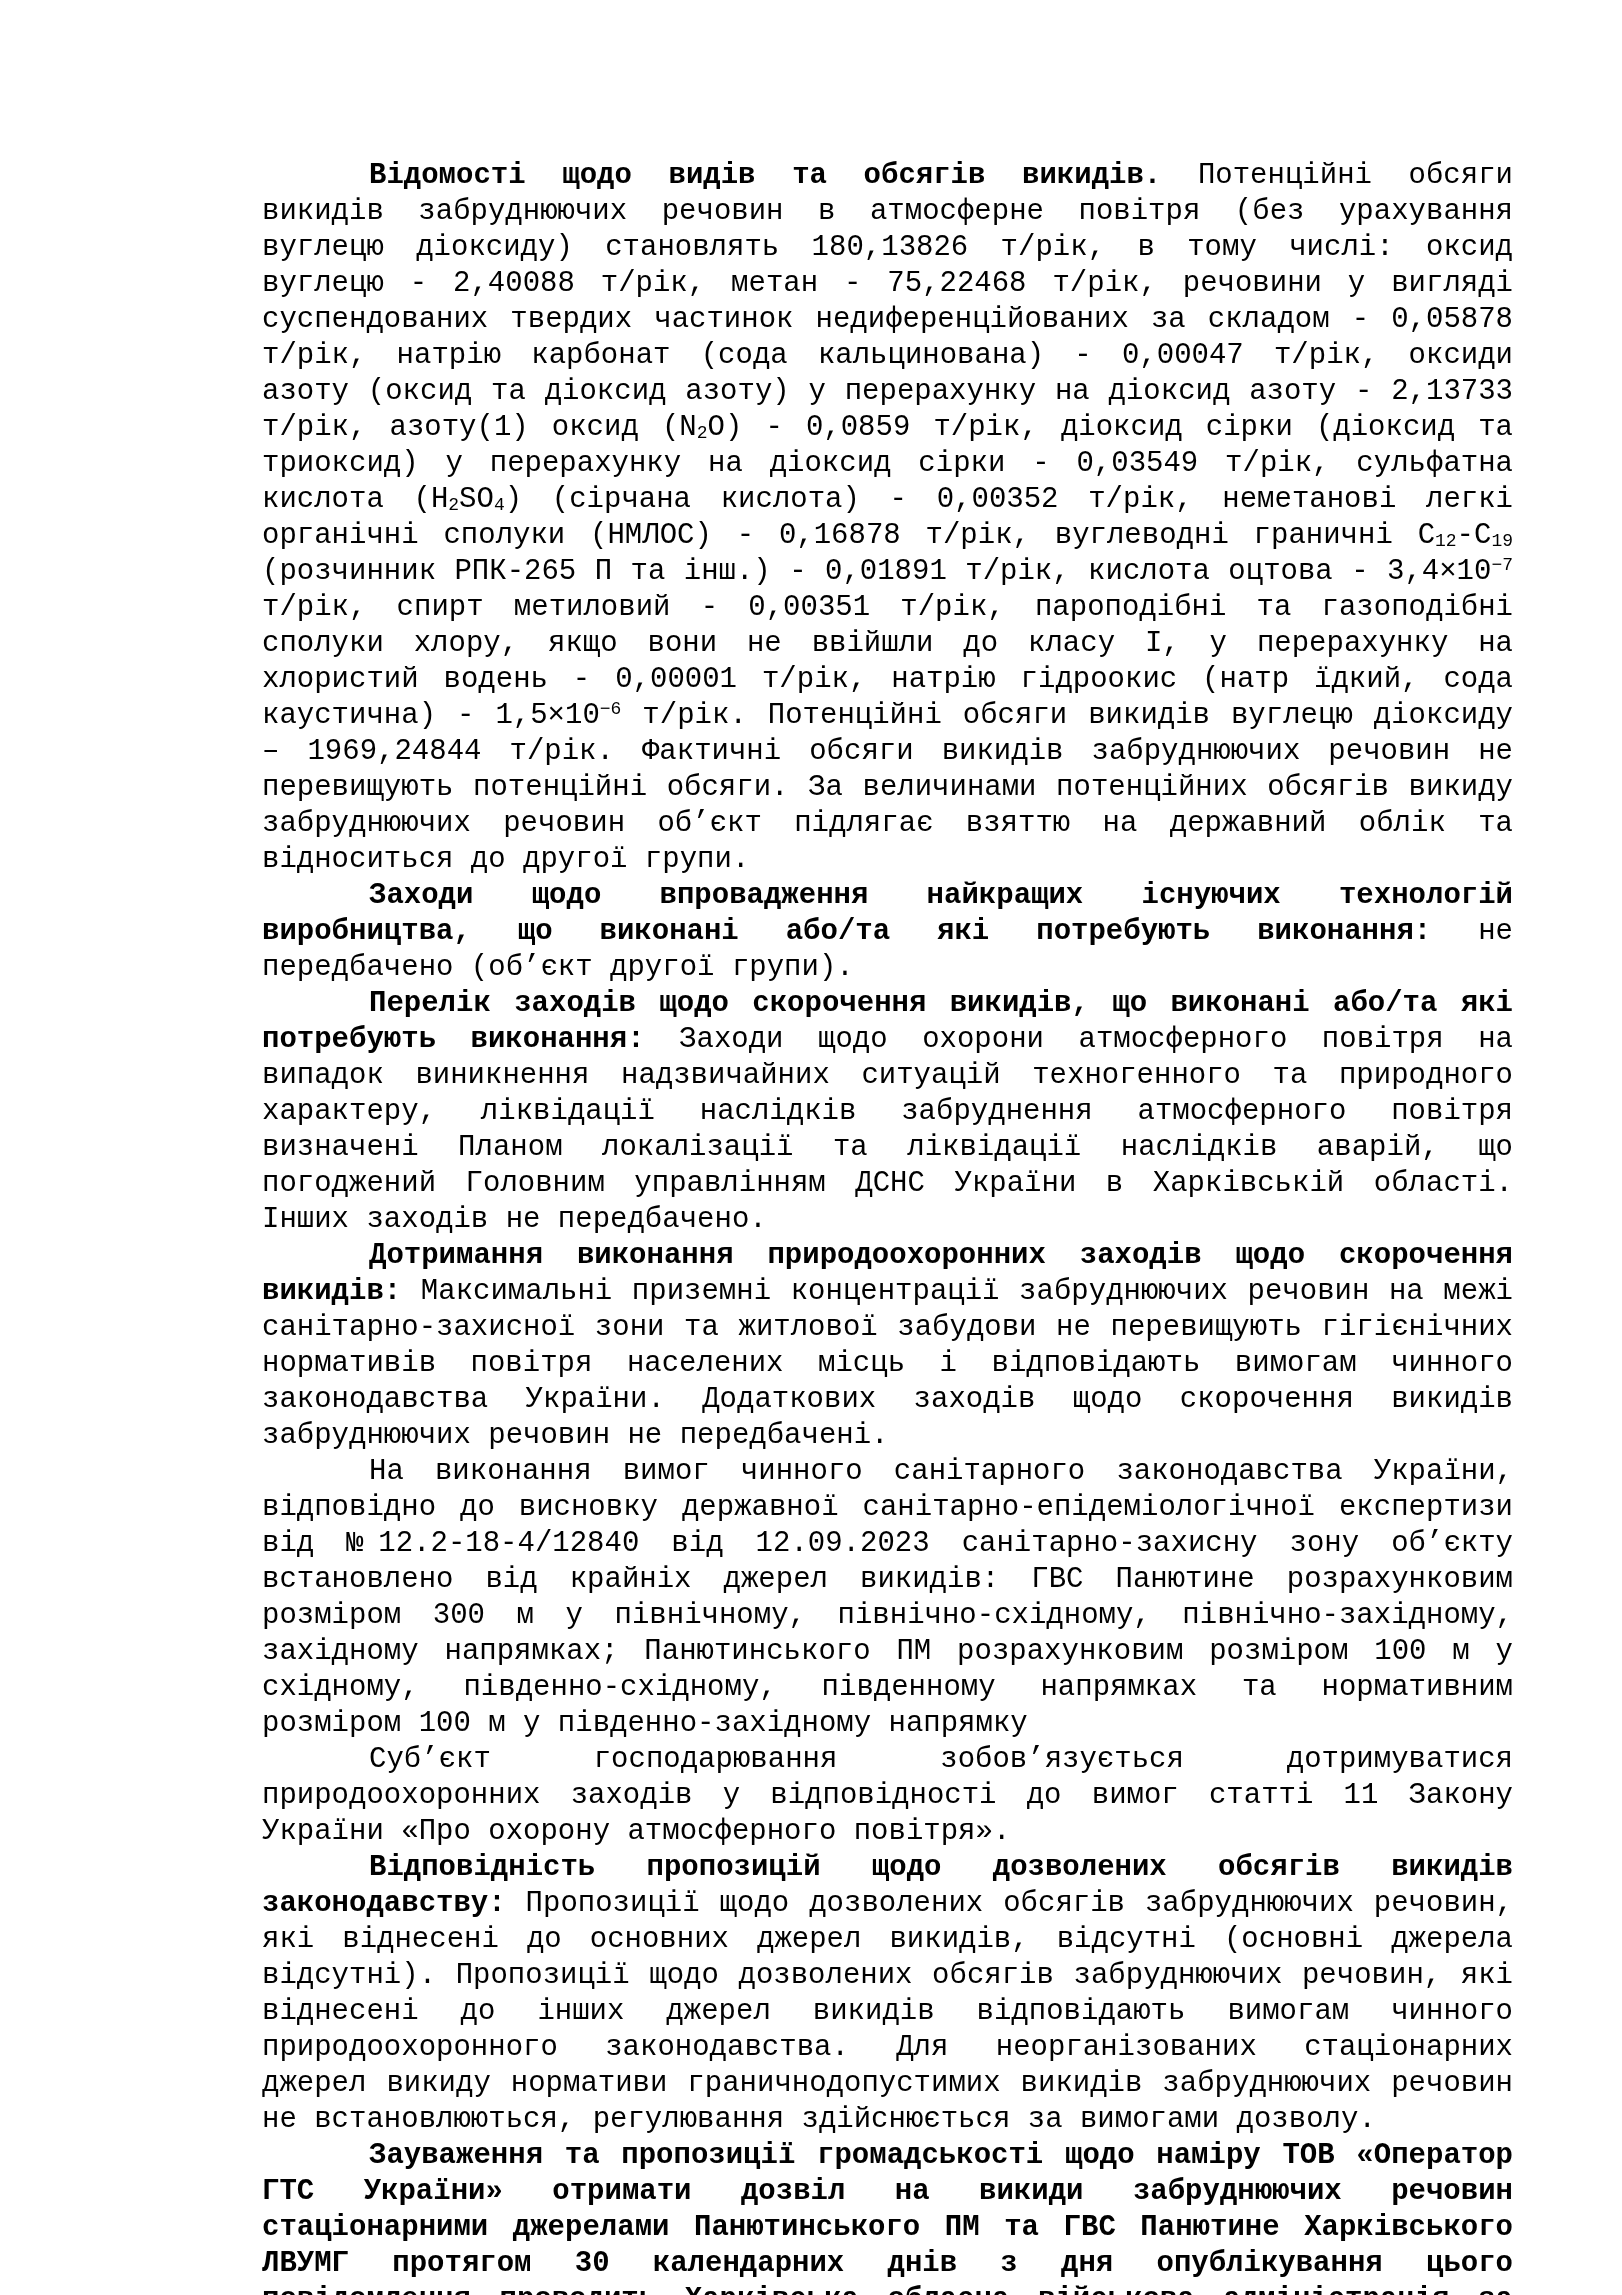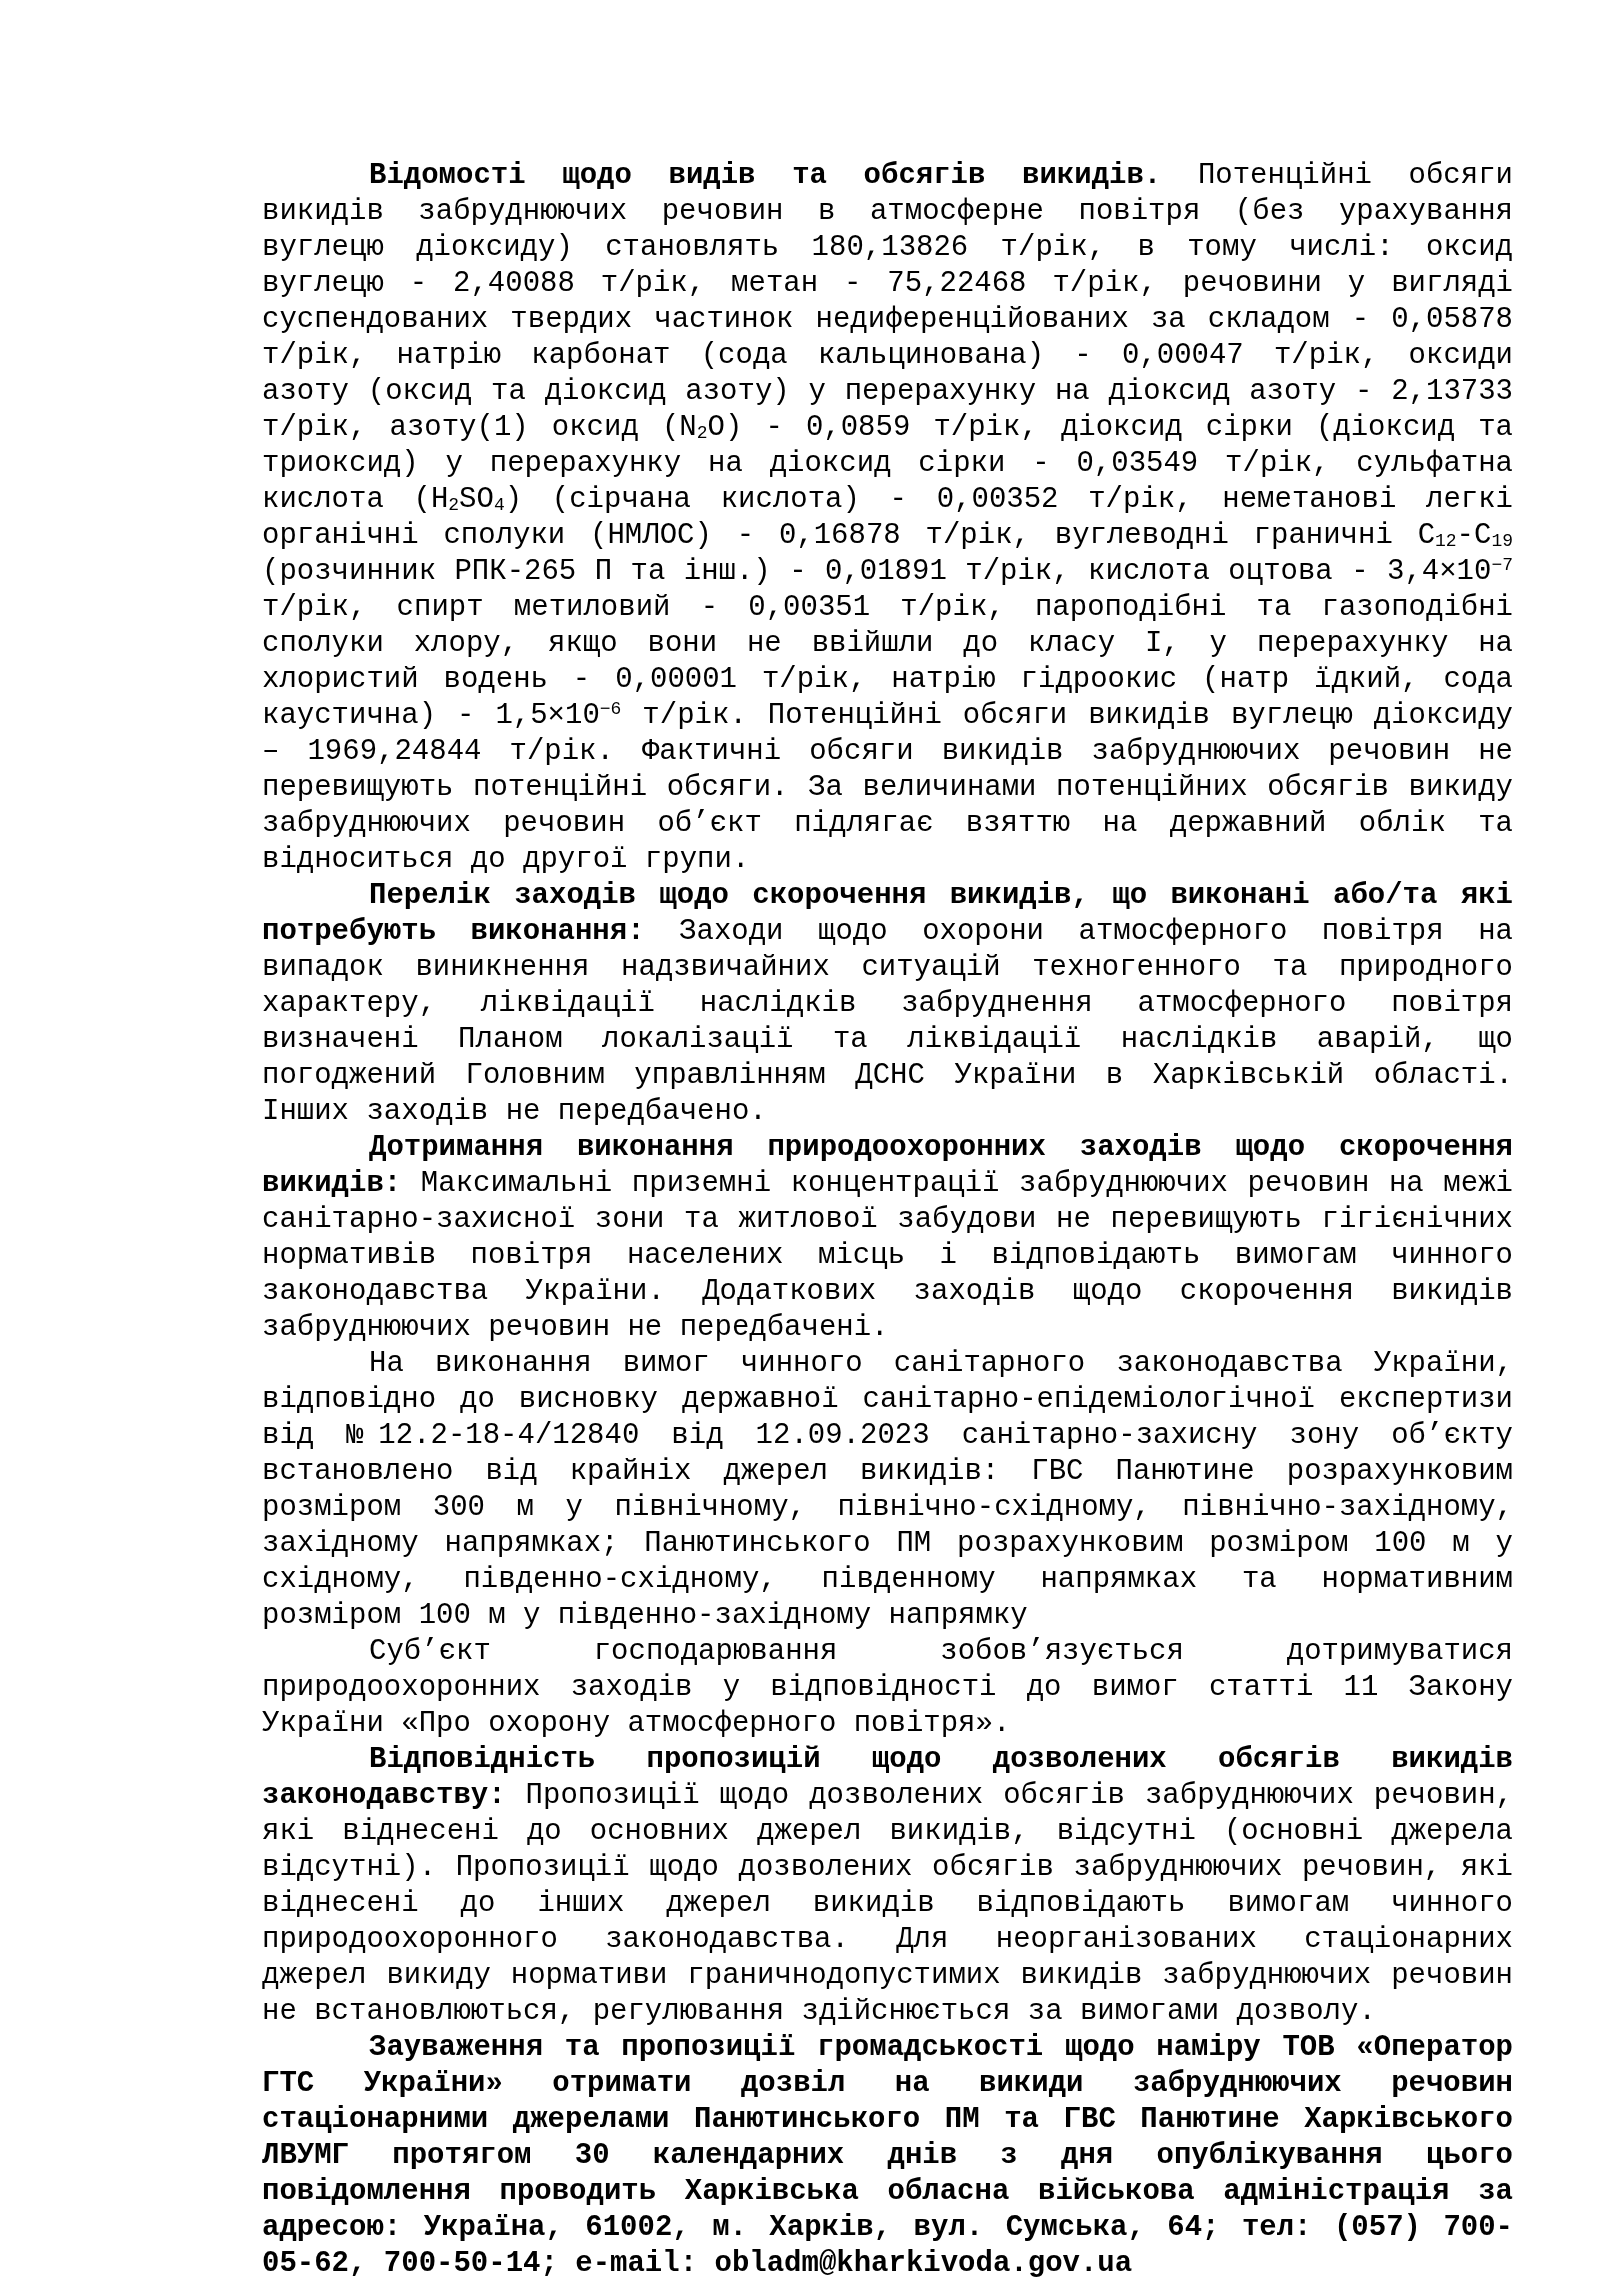--- a/index.html
+++ b/index.html
@@ -32,20 +32,21 @@
   sub, sup { font-size: 0.62em; line-height: 0; }
   sub { vertical-align: -0.18em; }
   sup { vertical-align: 0.5em; }
 </style>
 </head>
 <body>
 
 <div class="page" style="background: rgb(255, 255, 255); color: rgb(0, 0, 0);">
   <div class="doc-body">
       <p class="para"><span><b>Відомості щодо видів та обсягів викидів. </b></span><span>Потенційні обсяги викидів забруднюючих речовин в атмосферне повітря (без урахування вуглецю діоксиду) становлять 180,13826 т/рік, в тому числі: оксид вуглецю - 2,40088 т/рік, метан - 75,22468 т/рік, речовини у вигляді суспендованих твердих частинок недиференційованих за складом - 0,05878 т/рік, натрію карбонат (сода кальцинована) - 0,00047 т/рік, оксиди азоту (оксид та діоксид азоту) у перерахунку на діоксид азоту - 2,13733 т/рік, азоту(1) оксид (N</span><sub>2</sub><span>O) - 0,0859 т/рік, діоксид сірки (діоксид та триоксид) у перерахунку на діоксид сірки - 0,03549 т/рік, сульфатна кислота (H</span><sub>2</sub><span>SO</span><sub>4</sub><span>) (сірчана кислота) - 0,00352 т/рік, неметанові легкі органічні сполуки (НМЛОС) - 0,16878 т/рік, вуглеводні граничні C</span><sub>12</sub><span>-C</span><sub>19</sub><span> (розчинник РПК-265 П та інш.) - 0,01891 т/рік, кислота оцтова - 3,4×10</span><sup>−7</sup><span> т/рік, спирт метиловий - 0,00351 т/рік, пароподібні та газоподібні сполуки хлору, якщо вони не ввійшли до класу I, у перерахунку на хлористий водень - 0,00001 т/рік, натрію гідроокис (натр їдкий, сода каустична) - 1,5×10</span><sup>−6</sup><span> т/рік. Потенційні обсяги викидів вуглецю діоксиду – 1969,24844 т/рік. Фактичні обсяги викидів забруднюючих речовин не перевищують потенційні обсяги. За величинами потенційних обсягів викиду забруднюючих речовин об’єкт підлягає взяттю на державний облік та відноситься до другої групи.</span></p>
+      <p class="para"><span><b>Заходи щодо впровадження найкращих існуючих технологій виробництва, що виконані або/та які потребують виконання: </b></span><span>не передбачено (об’єкт другої групи).</span></p>
       <p class="para"><span><b>Перелік заходів щодо скорочення викидів, що виконані або/та які потребують виконання: </b></span><span>Заходи щодо охорони атмосферного повітря на випадок виникнення надзвичайних ситуацій техногенного та природного характеру, ліквідації наслідків забруднення атмосферного повітря визначені Планом локалізації та ліквідації наслідків аварій, що погоджений Головним управлінням ДСНС України в Харківській області. Інших заходів не передбачено.</span></p>
       <p class="para"><span><b>Дотримання виконання природоохоронних заходів щодо скорочення викидів: </b></span><span>Максимальні приземні концентрації забруднюючих речовин на межі санітарно-захисної зони та житлової забудови не перевищують гігієнічних нормативів повітря населених місць і відповідають вимогам чинного законодавства України. Додаткових заходів щодо скорочення викидів забруднюючих речовин не передбачені.</span></p>
       <p class="para"><span>На виконання вимог чинного санітарного законодавства України, відповідно до висновку державної санітарно-епідеміологічної експертизи від №12.2-18-4/12840 від 12.09.2023 санітарно-захисну зону об’єкту встановлено від крайніх джерел викидів: ГВС Панютине розрахунковим розміром 300 м у північному, північно-східному, північно-західному, західному напрямках; Панютинського ПМ розрахунковим розміром 100 м у східному, південно-східному, південному напрямках та нормативним розміром 100 м у південно-західному напрямку</span></p>
       <p class="para"><span>Суб’єкт господарювання зобов’язується дотримуватися природоохоронних заходів у відповідності до вимог статті 11 Закону України «Про охорону атмосферного повітря».</span></p>
       <p class="para"><span><b>Відповідність пропозицій щодо дозволених обсягів викидів законодавству: </b></span><span>Пропозиції щодо дозволених обсягів забруднюючих речовин, які віднесені до основних джерел викидів, відсутні (основні джерела відсутні). Пропозиції щодо дозволених обсягів забруднюючих речовин, які віднесені до інших джерел викидів відповідають вимогам чинного природоохоронного законодавства. Для неорганізованих стаціонарних джерел викиду нормативи граничнодопустимих викидів забруднюючих речовин не встановлюються, регулювання здійснюється за вимогами дозволу.</span></p>
       <p class="para"><span><b>Зауваження та пропозиції громадськості щодо наміру ТОВ «Оператор ГТС України» отримати дозвіл на викиди забруднюючих речовин стаціонарними джерелами Панютинського ПМ та ГВС Панютине Харківського ЛВУМГ протягом 30 календарних днів з дня опублікування цього повідомлення проводить Харківська обласна військова адміністрація за адресою: Україна, 61002, м. Харків, вул. Сумська, 64; тел: (057) 700-05-62, 700-50-14; e-mail: obladm@kharkivoda.gov.ua</b></span></p>
     </div>
 </div>
 
 

